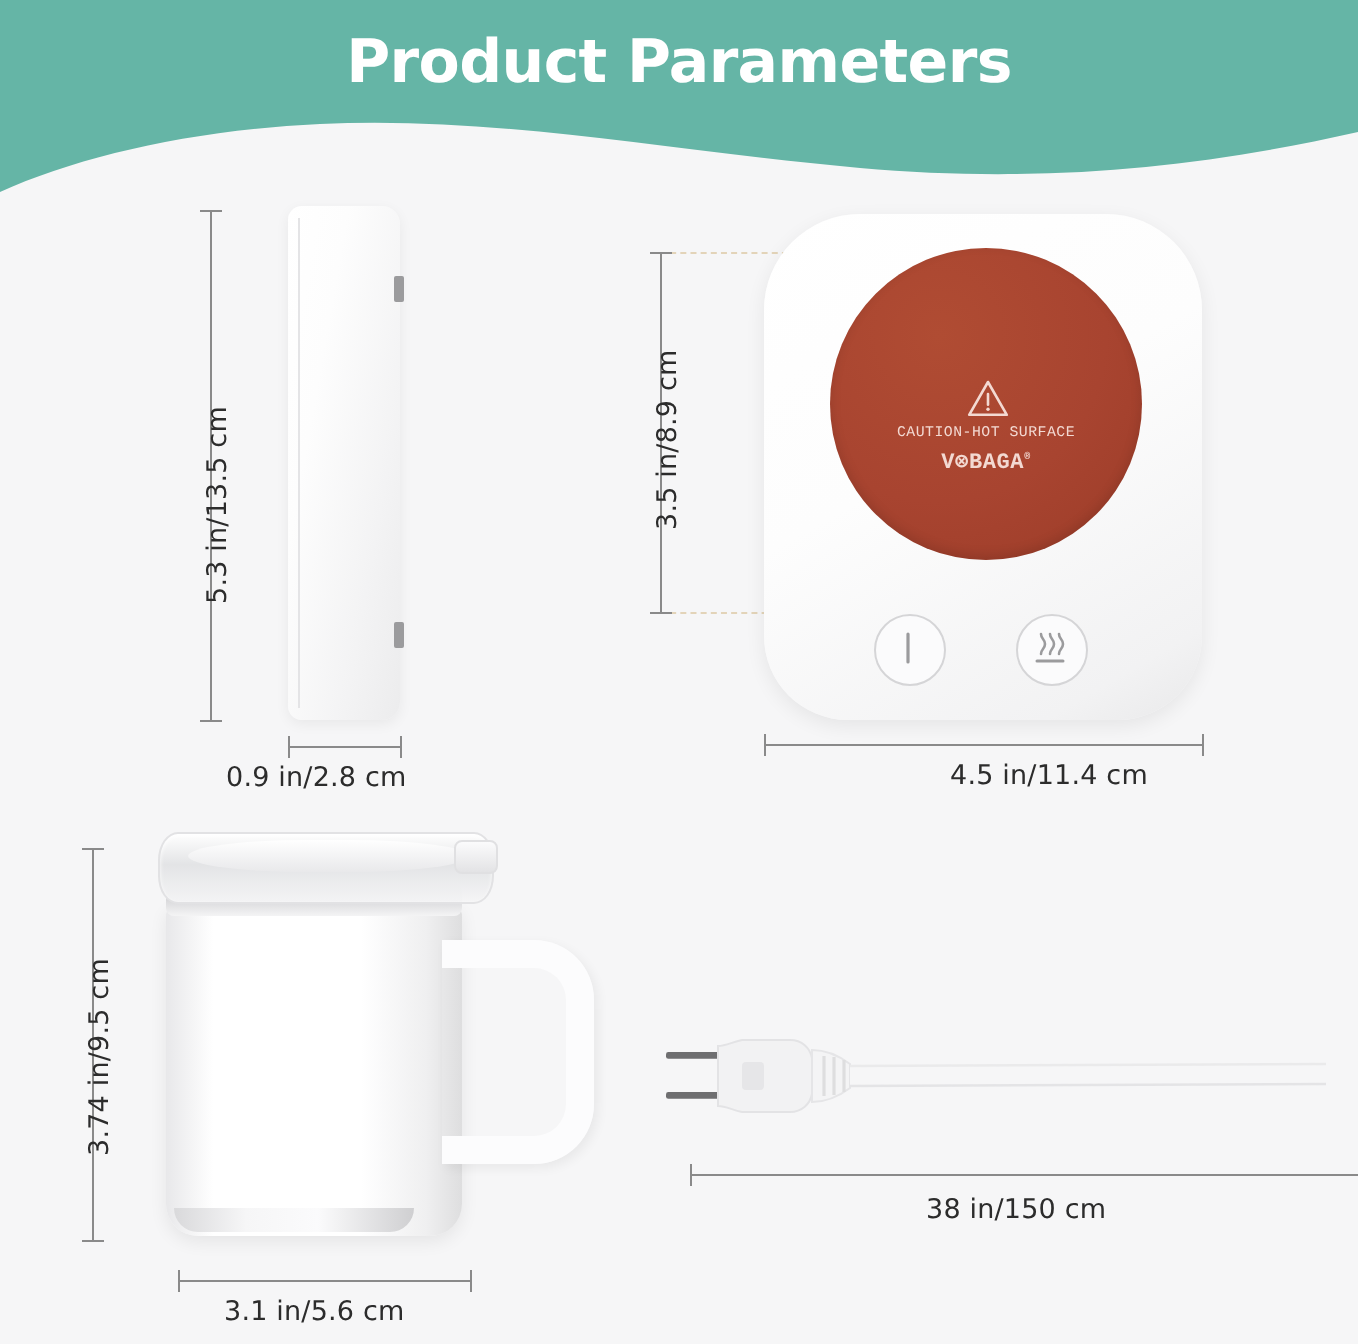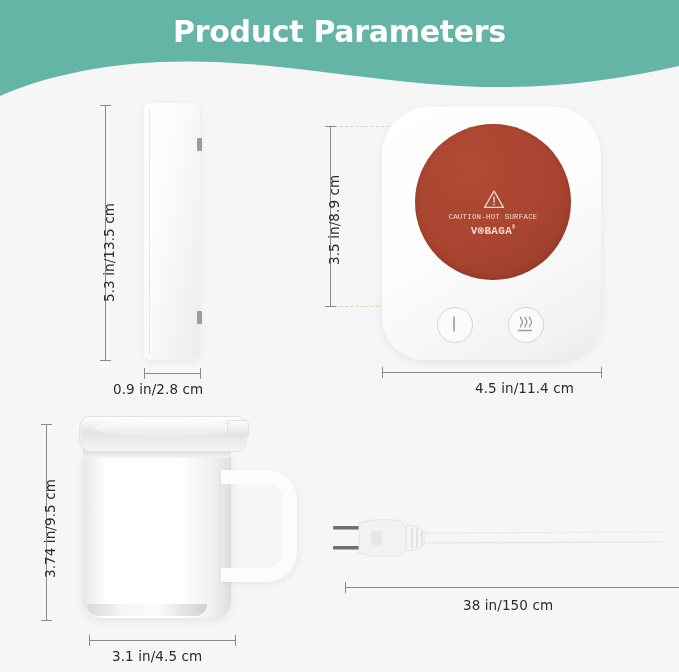--- a/index.html
+++ b/index.html
@@ -357,21 +357,21 @@
   </div>
 
   <div class="rule v" style="left:46px; top:424px; height:196px;"></div>
   <div class="tick h" style="left:41px; top:424px;"></div>
   <div class="tick h" style="left:41px; top:620px;"></div>
   <div class="dim-label vert" style="left:42px; top:578px;">3.74 in/9.5 cm</div>
 
   <div class="rule h" style="left:89px; top:640px; width:147px;"></div>
   <div class="tick v" style="left:89px; top:635px;"></div>
   <div class="tick v" style="left:235px; top:635px;"></div>
-  <div class="dim-label" style="left:112px; top:648px;">3.1 in/4.5 cm</div>
+  <div class="dim-label" style="left:112px; top:648px;">3.1 in/5.6 cm</div>
 
   <div id="cord">
     <svg width="330" height="60" viewBox="0 0 330 60">
 
       <rect x="0" y="16" width="28" height="3.4" rx="1.2" fill="#6e6e70"></rect>
       <rect x="0" y="36" width="28" height="3.4" rx="1.2" fill="#6e6e70"></rect>
 
       <path d="M26 13 C30 13, 33 11, 38 10 L62 10 C68 10, 72 14, 73 19 L73 37
                C72 42, 68 46, 62 46 L38 46 C33 45, 30 43, 26 43 Z" fill="#f2f2f3" stroke="#e3e3e5" stroke-width="1"></path>
       <rect x="38" y="21" width="11" height="14" rx="2" fill="#e6e6e8"></rect>

